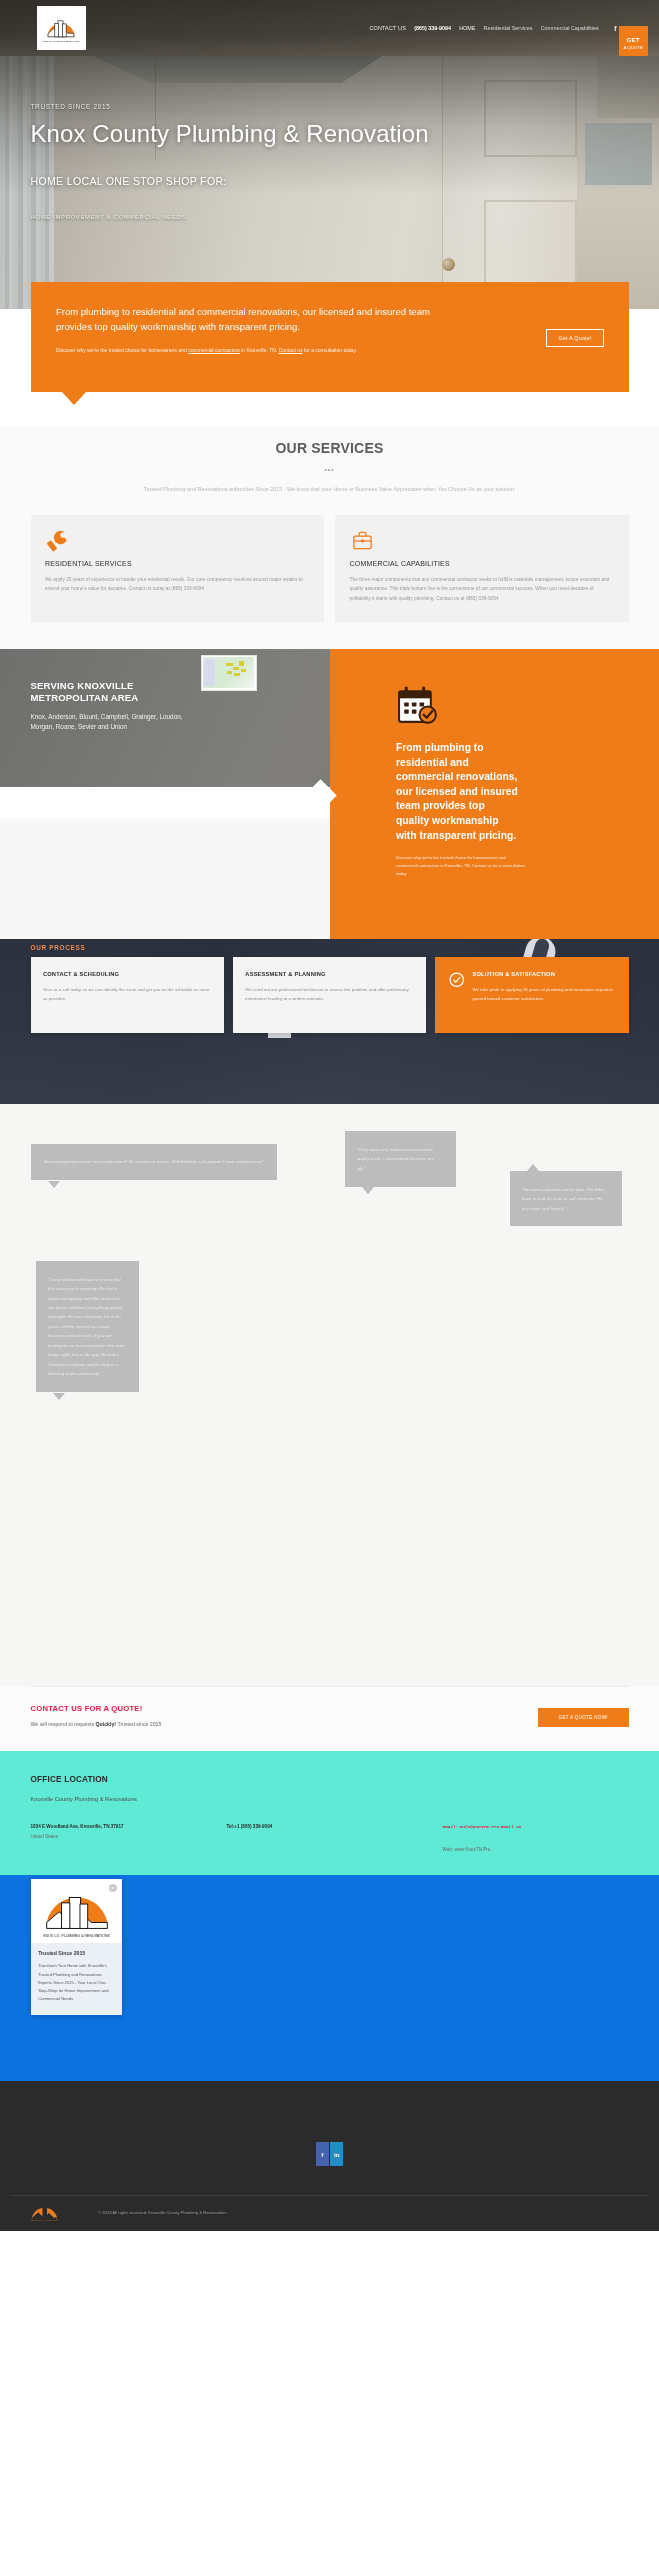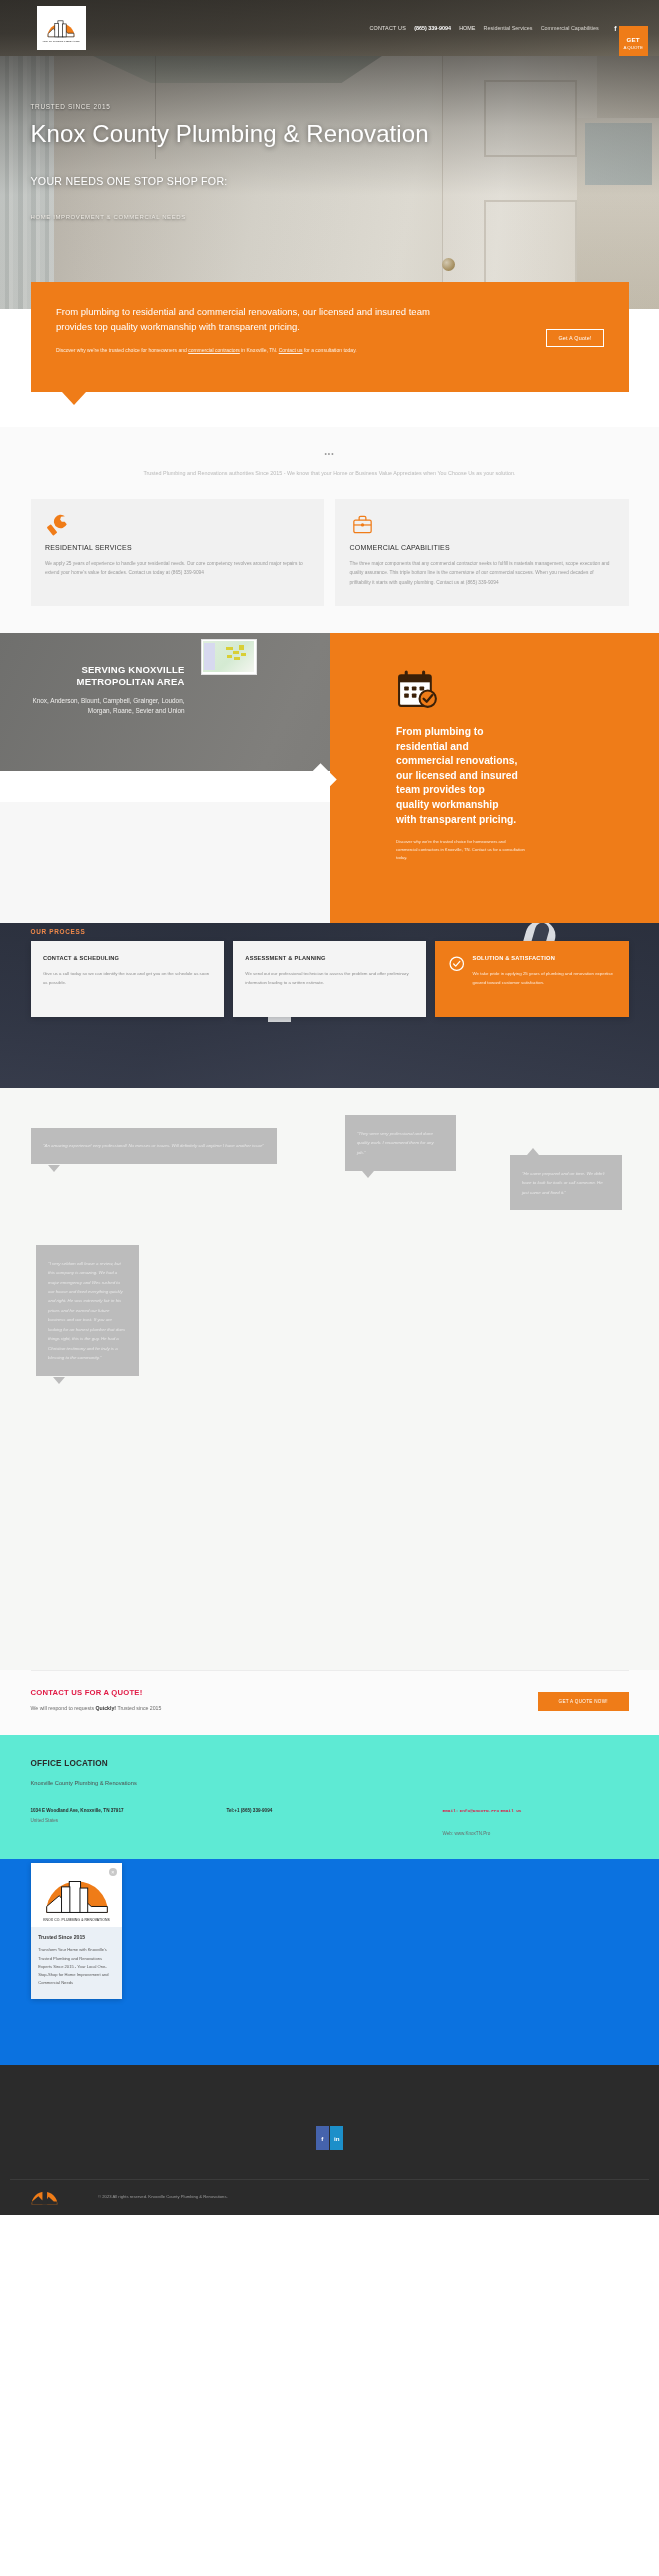--- a/index.html
+++ b/index.html
@@ -184,21 +184,21 @@
     position: relative; width: 100%; height: 138px; background: #7a7a78;
     overflow: hidden;
   }
   .serving-grey:before {
     content: ""; position: absolute; inset: 0;
     background: linear-gradient(115deg,#6f6f6d 0%, #807f7c 45%, #73726f 100%);
   }
   .serving-inner {
     position: relative; width: 598px; margin: 0 auto; padding-top: 31px; display: flex;
   }
-  .serving-text { width: 154px; text-align: right; }
+  .serving-text { width: 154px; text-align: left; }
   .serving-h {
     font-size: 9.5px; font-weight: bold; color: #fff; line-height: 1.32; letter-spacing: 0.2px;
   }
   .serving-p {
     margin-top: 7.2px; font-size: 6.4px; color: #f0efed; line-height: 1.55; font-weight: 300;
   }
   .map-thumb {
     position: absolute; left: 170px; top: 6.2px; width: 56px; height: 36px;
     background: #fff; border: 0.5px solid #e3e3e3; overflow: hidden;
   }
@@ -407,37 +407,38 @@
       <div class="knob"></div>
       <div class="vanity">
           <div class="mirror"></div>
         </div>
     </div>
     <div class="hero-shade"></div>
     <div class="hero-content">
       <div class="hero-eyebrow">TRUSTED SINCE 2015</div>
       <div class="hero-title">Knox County Plumbing &amp; Renovation</div>
       <div class="hero-sub">
-        <span>YOUR NEEDS </span><b>ONE STOP SHOP FOR:</b>
+        <span>HOME LOCAL </span><b>ONE STOP SHOP FOR:</b>
       </div>
       <div class="hero-needs">HOME IMPROVEMENT &amp; COMMERCIAL NEEDS</div>
     </div>
   </div>
 
   <div class="cta-band-wrap">
     <div class="cta-band">
       <div class="cta-head">From plumbing to residential and commercial renovations, our licensed and insured team provides top quality workmanship with transparent pricing.</div>
       <div class="cta-sub">
         <span>Discover why we're the trusted choice for homeowners and </span><u>commercial contractors</u><span> in Knoxville, TN. </span><u>Contact us</u><span> for a consultation today.</span>
       </div>
       <button class="btn-outline">Get A Quote!</button>
     </div>
   </div>
 
   <div class="services">
+    <div class="sec-title">OUR SERVICES</div>
     <div class="dots">•••</div>
     <div class="sec-lede">Trusted Plumbing and Renovations authorities Since 2015 - We know that your Home or Business Value Appreciates when You Choose Us as your solution.</div>
     <div class="cards">
       <div class="card">
         <div class="card-icon">
           <svg viewBox="0 0 52 52" width="25" height="25">
             <path d="M39 7 a14 14 0 1 0 6 16 l-5 -5 -6 1 -4 -4 1 -6 z" fill="#f07c18" transform="rotate(8 26 26)"></path>
             <rect x="9" y="26" width="11" height="22" rx="2" fill="#f07c18" transform="rotate(-38 15 37)"></rect>
           </svg>
         </div>

